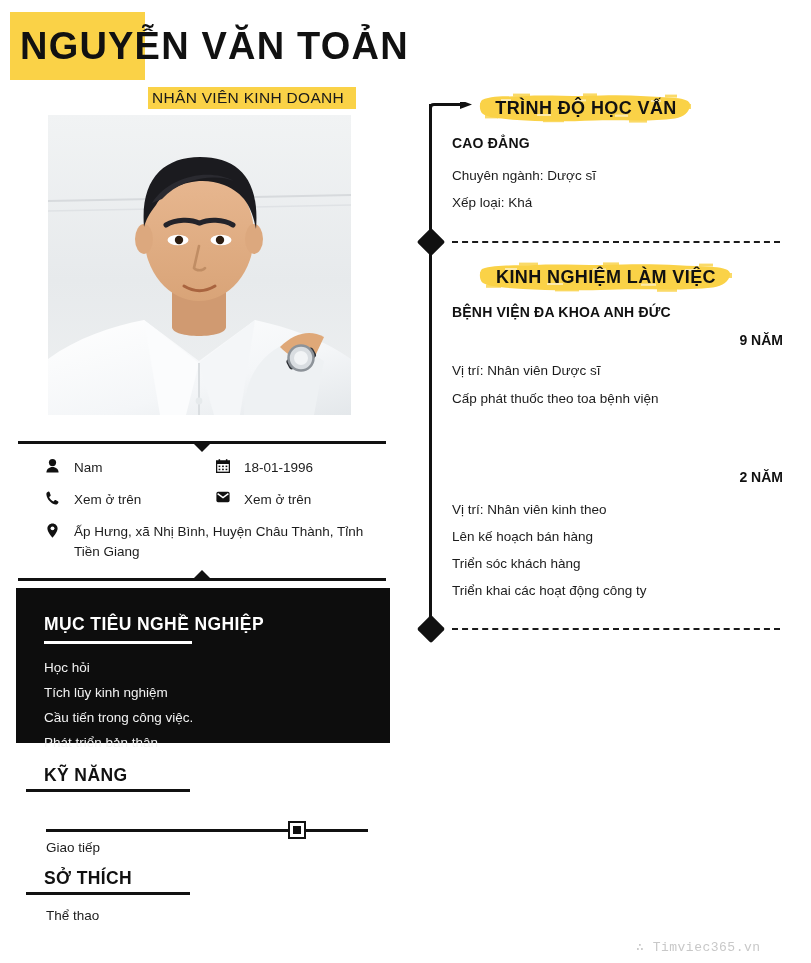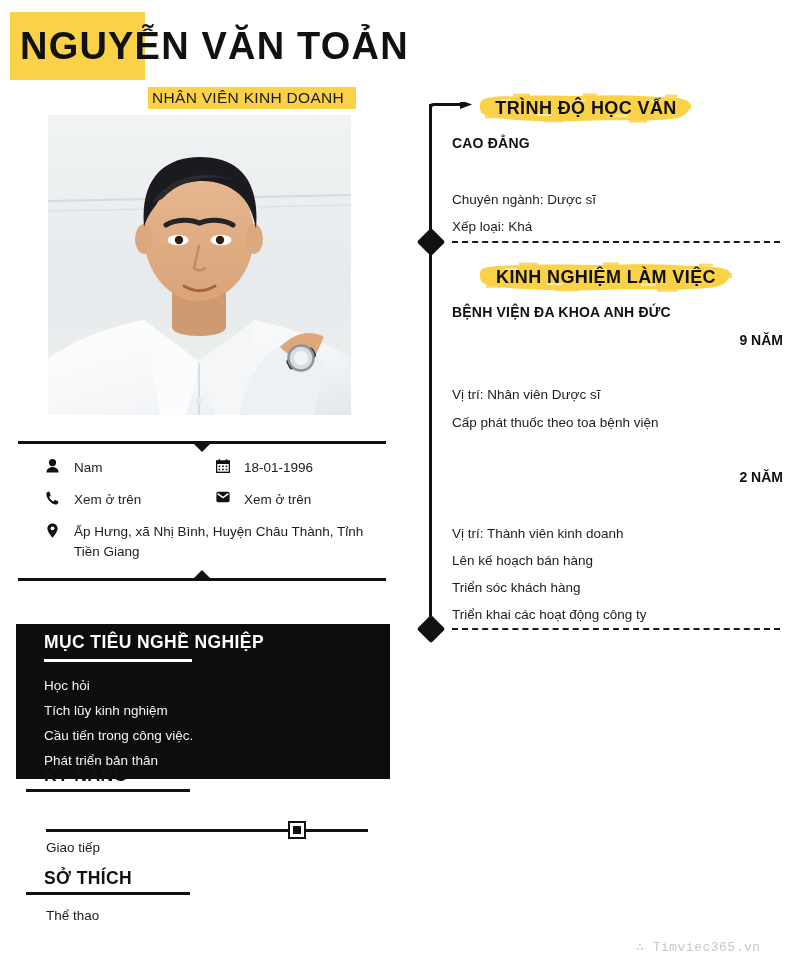--- a/index.html
+++ b/index.html
@@ -101,24 +101,24 @@
   .c-val {
     font-size: 13.5px;
     color: #1c1c1c;
     line-height: 20px;
   }
   .c-val.addr { max-width: 290px; }
 
   
   .objective {
     position: absolute;
-    left: 16px; top: 624px;
+    left: 16px; top: 588px;
     width: 374px; height: 155px;
     background: #0d0d0d;
-    padding: 6px 20px 0 28px;
+    padding: 24px 20px 0 28px;
   }
   .obj-title {
     font-size: 17.5px;
     font-weight: bold;
     color: #ffffff;
     letter-spacing: 0.4px;
     line-height: 24px;
   }
   .obj-underline {
     width: 148px; height: 2.5px;
@@ -233,21 +233,20 @@
     font-weight: bold;
     color: #111111;
     line-height: 20px;
   }
   .r-line {
     position: absolute;
     font-size: 13.5px;
     color: #1c1c1c;
     line-height: 20px;
     white-space: nowrap;
-    margin-top: 24px;
   }
 
   
   .watermark {
     position: absolute;
     left: 636px; top: 940px;
     font-family: "Liberation Mono", monospace;
     font-size: 13px;
     color: #c8c8c8;
     letter-spacing: 0.5px;
@@ -482,20 +481,20 @@
     </svg>
     <span class="brush-label">KINH NGHIỆM LÀM VIỆC</span>
   </div>
 
   <div class="r-head" style="left:452px; top:302px">BỆNH VIỆN ĐA KHOA ANH ĐỨC</div>
   <div class="r-dur" style="top:330px">9 NĂM</div>
   <div class="r-line" style="left:452px; top:361px">Vị trí: Nhân viên Dược sĩ</div>
   <div class="r-line" style="left:452px; top:389px">Cấp phát thuốc theo toa bệnh viện</div>
 
   <div class="r-dur" style="top:467px">2 NĂM</div>
-  <div class="r-line" style="left:452px; top:500px">Vị trí: Thành viên kinh doanh</div>
+  <div class="r-line" style="left:452px; top:500px">Vị trí: Nhân viên kinh theo</div>
   <div class="r-line" style="left:452px; top:527px">Lên kế hoạch bán hàng</div>
   <div class="r-line" style="left:452px; top:554px">Triển sóc khách hàng</div>
   <div class="r-line" style="left:452px; top:581px">Triển khai các hoạt động công ty</div>
 
   <div class="watermark">∴ Timviec365.vn</div>
 
 </div>
 
 </body></html>

